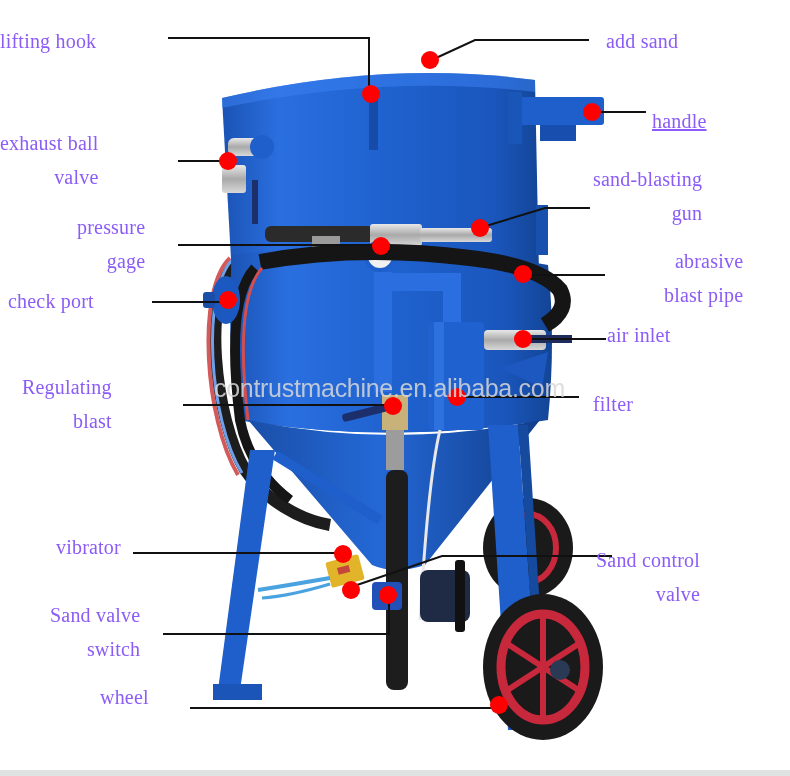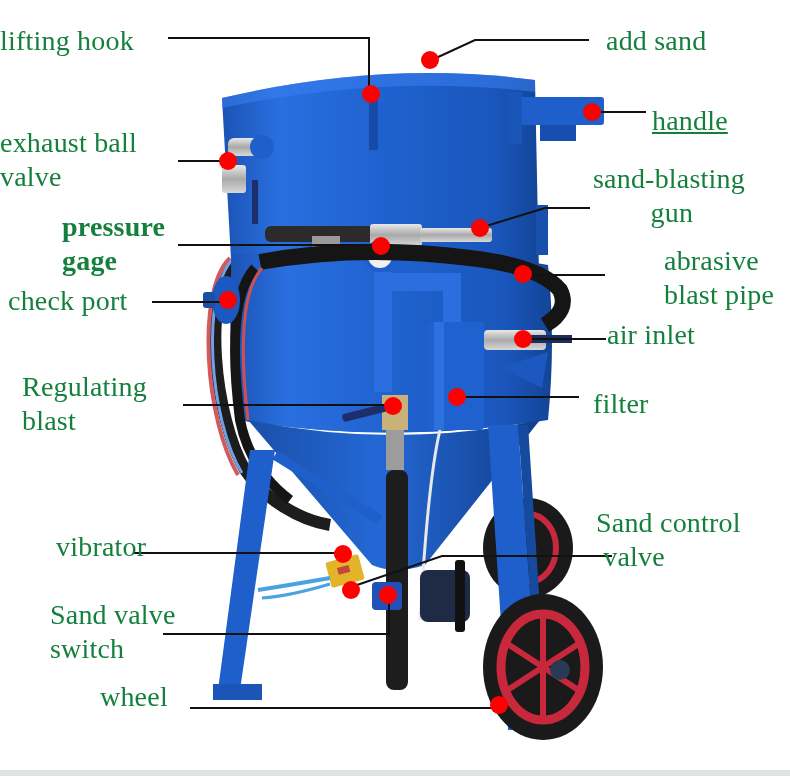--- a/index.html
+++ b/index.html
@@ -1,19 +1,19 @@
 <!DOCTYPE html>
 <html><head>
 <meta charset="utf-8">
 <style>
   html, body { margin: 0; padding: 0; background: #ffffff; }
   body { width: 790px; height: 776px; position: relative; overflow: hidden; font-family: "DejaVu Serif", "Liberation Serif", serif; }
   #stage { position: absolute; left: 0; top: 0; width: 790px; height: 776px; }
   #machine-svg { position: absolute; left: 0; top: 0; width: 790px; height: 776px; }
-  .label { position: absolute; color: #15803d; font-family: "Liberation Serif", "DejaVu Serif", serif; font-size: 28px; line-height: 34px; white-space: pre; letter-spacing: 0.2px; }
+  .label { position: absolute; color: #8b5cf6; font-family: "Liberation Serif", "DejaVu Serif", serif; font-size: 20px; line-height: 34px; white-space: pre; letter-spacing: 0.2px; text-align: right; }
   .watermark { position: absolute; left: 214px; top: 374px; font-family: "Liberation Sans", "DejaVu Sans", sans-serif; font-size: 25px; color: rgba(215,215,215,0.85); letter-spacing: -0.3px; white-space: nowrap; }
   .bottom-bar { position: absolute; left: 0; top: 770px; width: 790px; height: 6px; background: #dfe3e2; }
 </style>
 </head>
 <body>
 
 <div id="stage">
 
   <svg id="machine-svg" viewBox="0 0 790 776" xmlns="http://www.w3.org/2000/svg">
     <defs>
@@ -160,40 +160,41 @@
         <circle cx="523" cy="339" r="9" fill="#ff0000"></circle>
         <circle cx="393" cy="406" r="9" fill="#ff0000"></circle>
         <circle cx="457" cy="397" r="9" fill="#ff0000"></circle>
         <circle cx="343" cy="554" r="9" fill="#ff0000"></circle>
         <circle cx="351" cy="590" r="9" fill="#ff0000"></circle>
         <circle cx="388" cy="595" r="9" fill="#ff0000"></circle>
         <circle cx="499" cy="705" r="9" fill="#ff0000"></circle>
       </g>
   </svg>
 
+  <div class="watermark">contrustmachine.en.alibaba.com</div>
 
   <div id="labels">
       <div class="label" style="left: 0px; top: 24px;">lifting hook</div>
       <div class="label" style="left: 606px; top: 24px;">add sand</div>
       <div class="label" style="left: 652px; top: 104px; text-decoration: underline;">handle</div>
       <div class="label" style="left: 0px; top: 126px;">exhaust ball
 valve</div>
       <div class="label" style="left: 593px; top: 162px;">sand-blasting
         gun</div>
-      <div class="label" style="left: 62px; top: 210px; font-weight: bold;">pressure
+      <div class="label" style="left: 77px; top: 210px;">pressure
 gage</div>
       <div class="label" style="left: 616px; top: 244px; margin-left: 48px;">abrasive
 blast pipe</div>
       <div class="label" style="left: 8px; top: 284px;">check port</div>
       <div class="label" style="left: 607px; top: 318px;">air inlet</div>
       <div class="label" style="left: 22px; top: 370px;">Regulating
 blast</div>
       <div class="label" style="left: 593px; top: 387px;">filter</div>
       <div class="label" style="left: 14px; top: 530px; margin-left: 42px;">vibrator</div>
-      <div class="label" style="left: 596px; top: 506px;">Sand control
+      <div class="label" style="left: 596px; top: 543px;">Sand control
  valve</div>
       <div class="label" style="left: 50px; top: 598px;">Sand valve
 switch</div>
       <div class="label" style="left: 100px; top: 680px;">wheel</div>
     </div>
 
   <div class="bottom-bar"></div>
 </div>
 
 </body></html>

